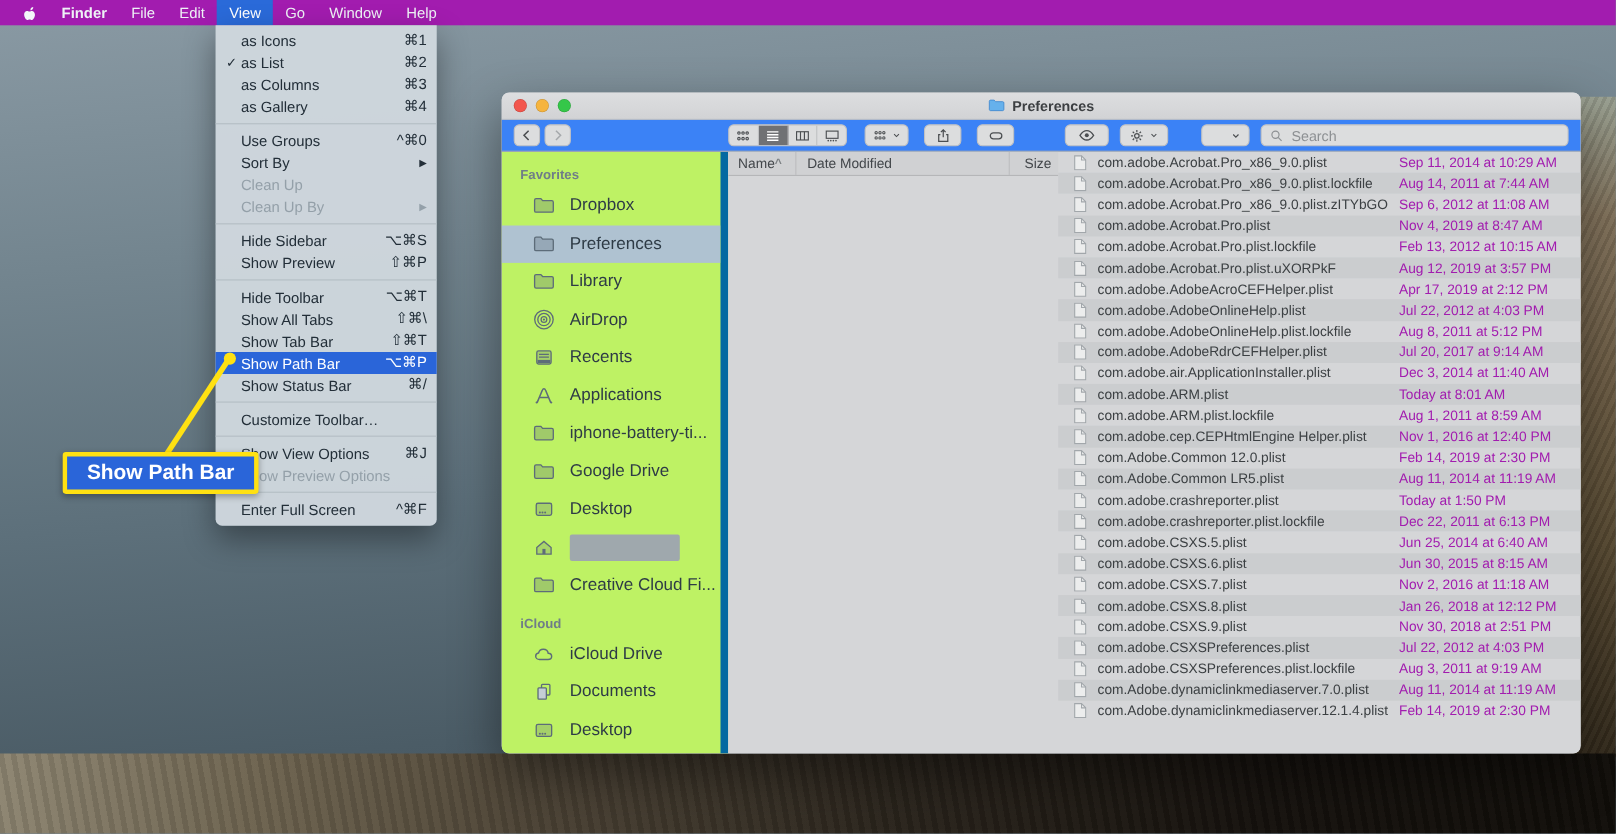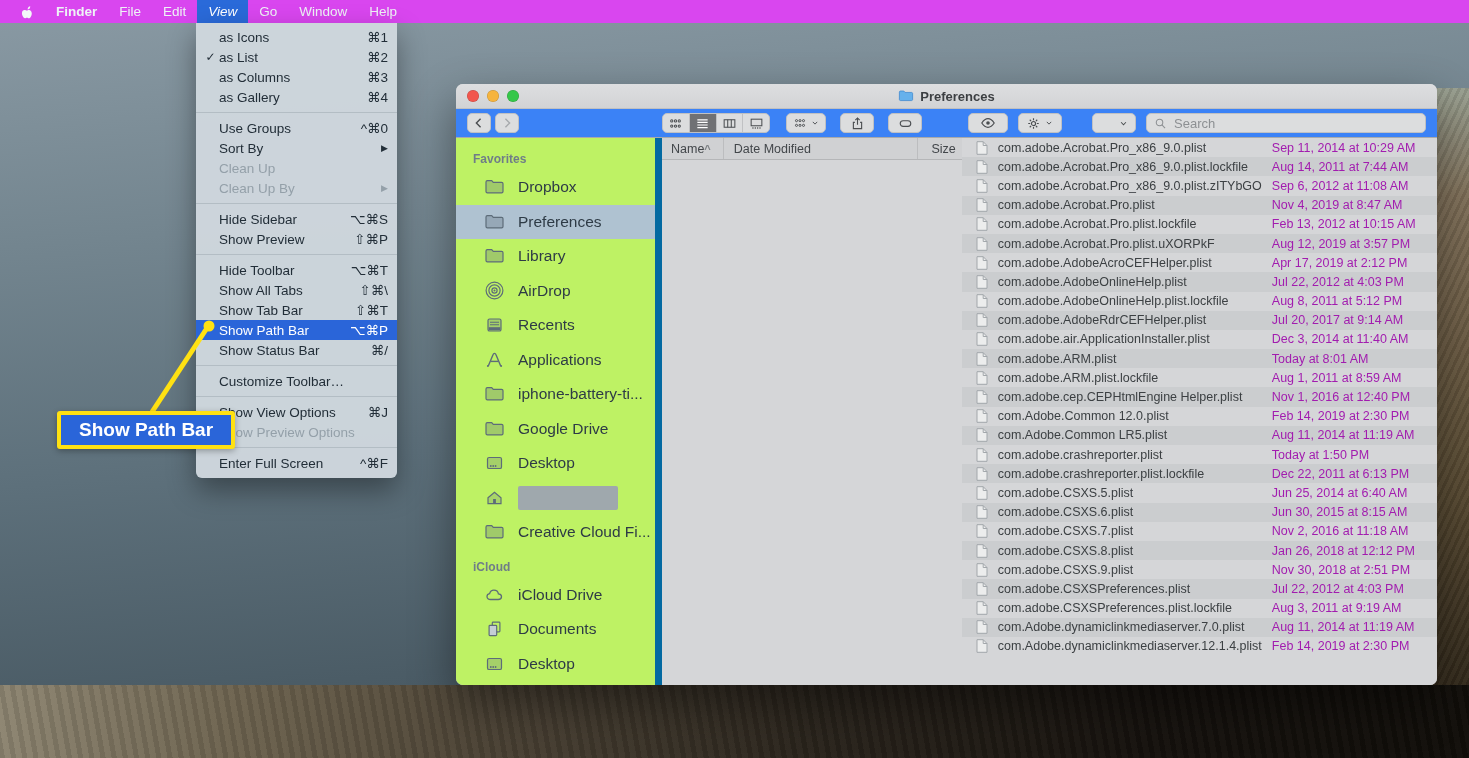--- a/index.html
+++ b/index.html
@@ -11,26 +11,26 @@
   .wp-rock-right{position:absolute;top:88px;right:0;width:42px;height:600px;
     background:linear-gradient(180deg,#99a091 0%,#81715a 18%,#6d5d45 42%,#584a32 68%,#32291b 100%);}
   .wp-rock-right:after{content:"";position:absolute;inset:0;opacity:.35;
     background:repeating-linear-gradient(115deg,rgba(0,0,0,.25) 0 3px,rgba(255,255,255,.08) 3px 7px);}
   .wp-rock-bottom{position:absolute;left:0;right:0;bottom:0;height:73px;
     background:linear-gradient(100deg,#8e8672 0%,#6e6450 16%,#4d4436 33%,#2b251d 55%,#16120e 78%,#110e0a 100%);}
   .wp-rock-bottom:after{content:"";position:absolute;inset:0;opacity:.3;
     background:repeating-linear-gradient(80deg,rgba(0,0,0,.3) 0 5px,rgba(255,255,255,.06) 5px 11px);}
 
   
-  .menubar{position:absolute;top:0;left:0;right:0;height:23px;background:#d946ef;display:flex;align-items:center;
+  .menubar{position:absolute;top:0;left:0;right:0;height:23px;background:#a21caf;display:flex;align-items:center;
     padding-left:8px;color:#eef3f6;font-size:13.5px;z-index:4;}
   .apple{padding:0 12px 0 10px;display:flex;align-items:center;}
   .mb-item{padding:0 11px;height:23px;display:flex;align-items:center;white-space:nowrap;}
   .mb-item.bold{font-weight:bold;}
-  .mb-item.selected{background:#2a6ad9;color:#fff;font-style:italic;}
+  .mb-item.selected{background:#2a6ad9;color:#fff;}
 
   
   .vmenu{position:absolute;left:196px;top:23px;width:201px;background:rgba(206,215,221,.97);
     border-radius:0 0 6px 6px;box-shadow:0 12px 28px rgba(0,0,0,.38);padding:4px 0 5px;font-size:13.5px;
     color:#222e38;z-index:5;}
   .vm-item{height:20px;display:flex;align-items:center;padding:0 9px 0 6px;}
   .vm-check{width:17px;text-align:center;font-size:12px;flex:none;}
   .vm-label{flex:1;white-space:nowrap;}
   .vm-short{margin-left:auto;white-space:nowrap;}
   .vm-arrow{margin-left:auto;font-size:9px;}

